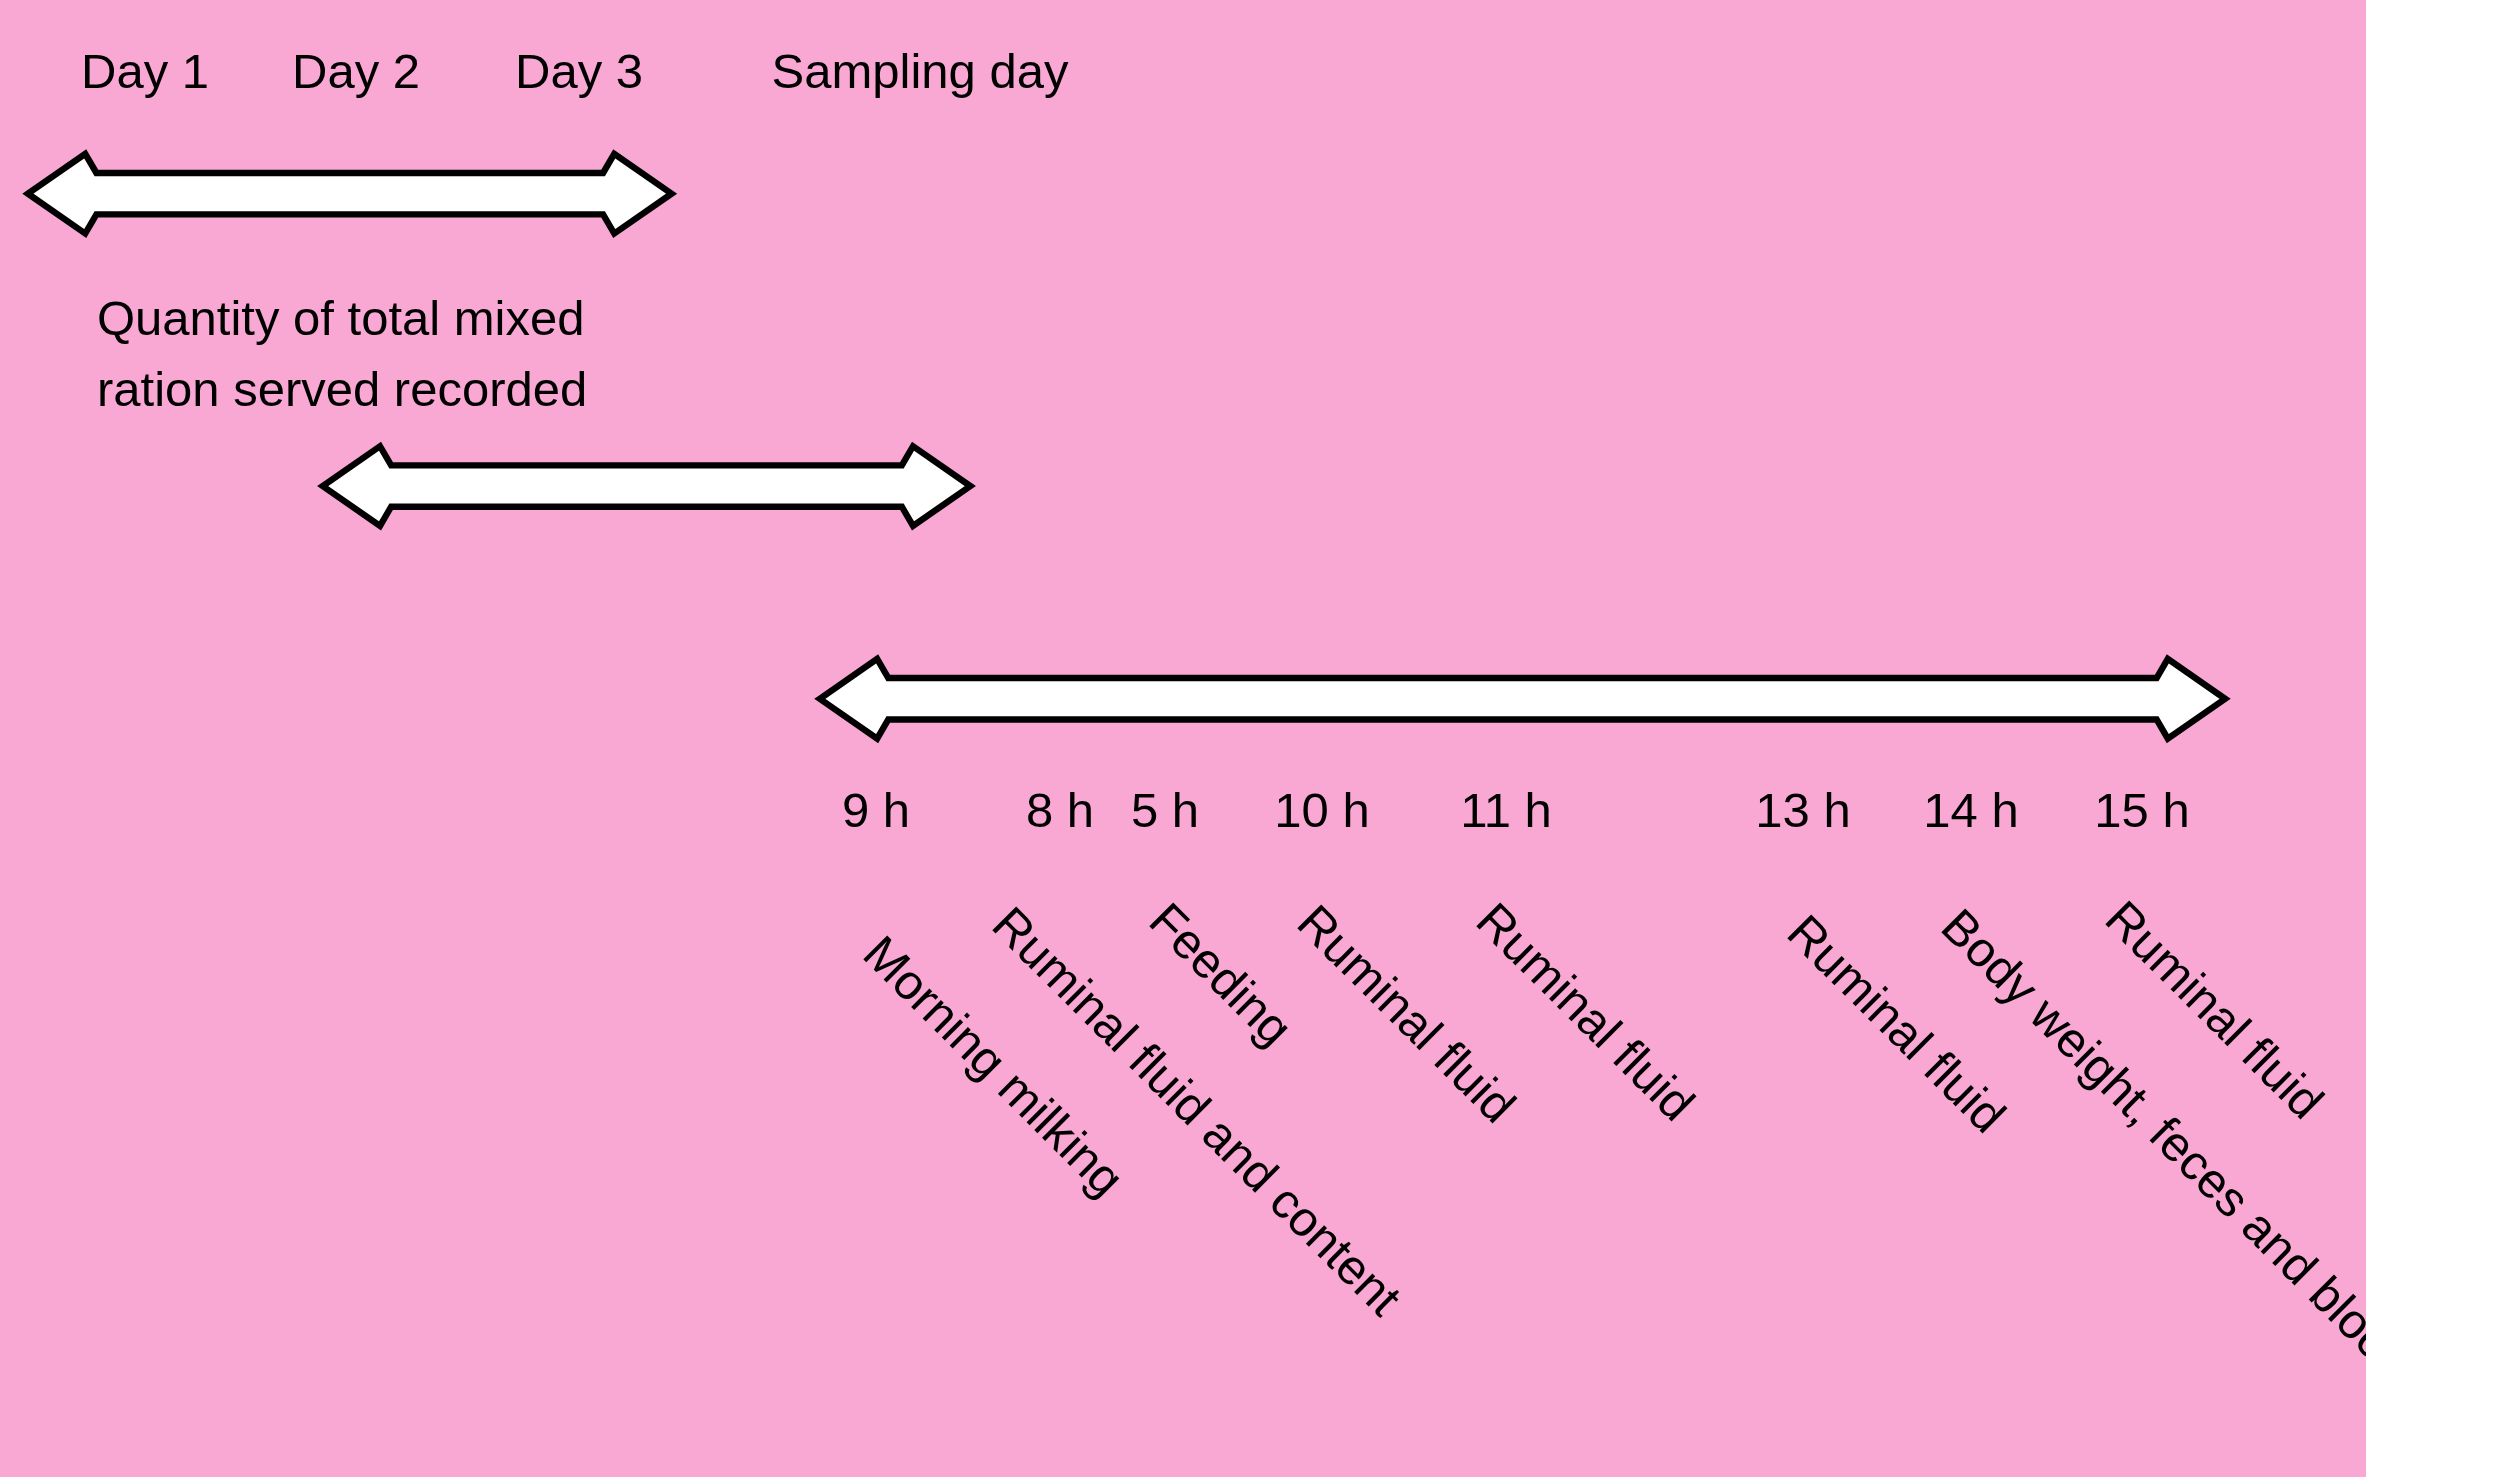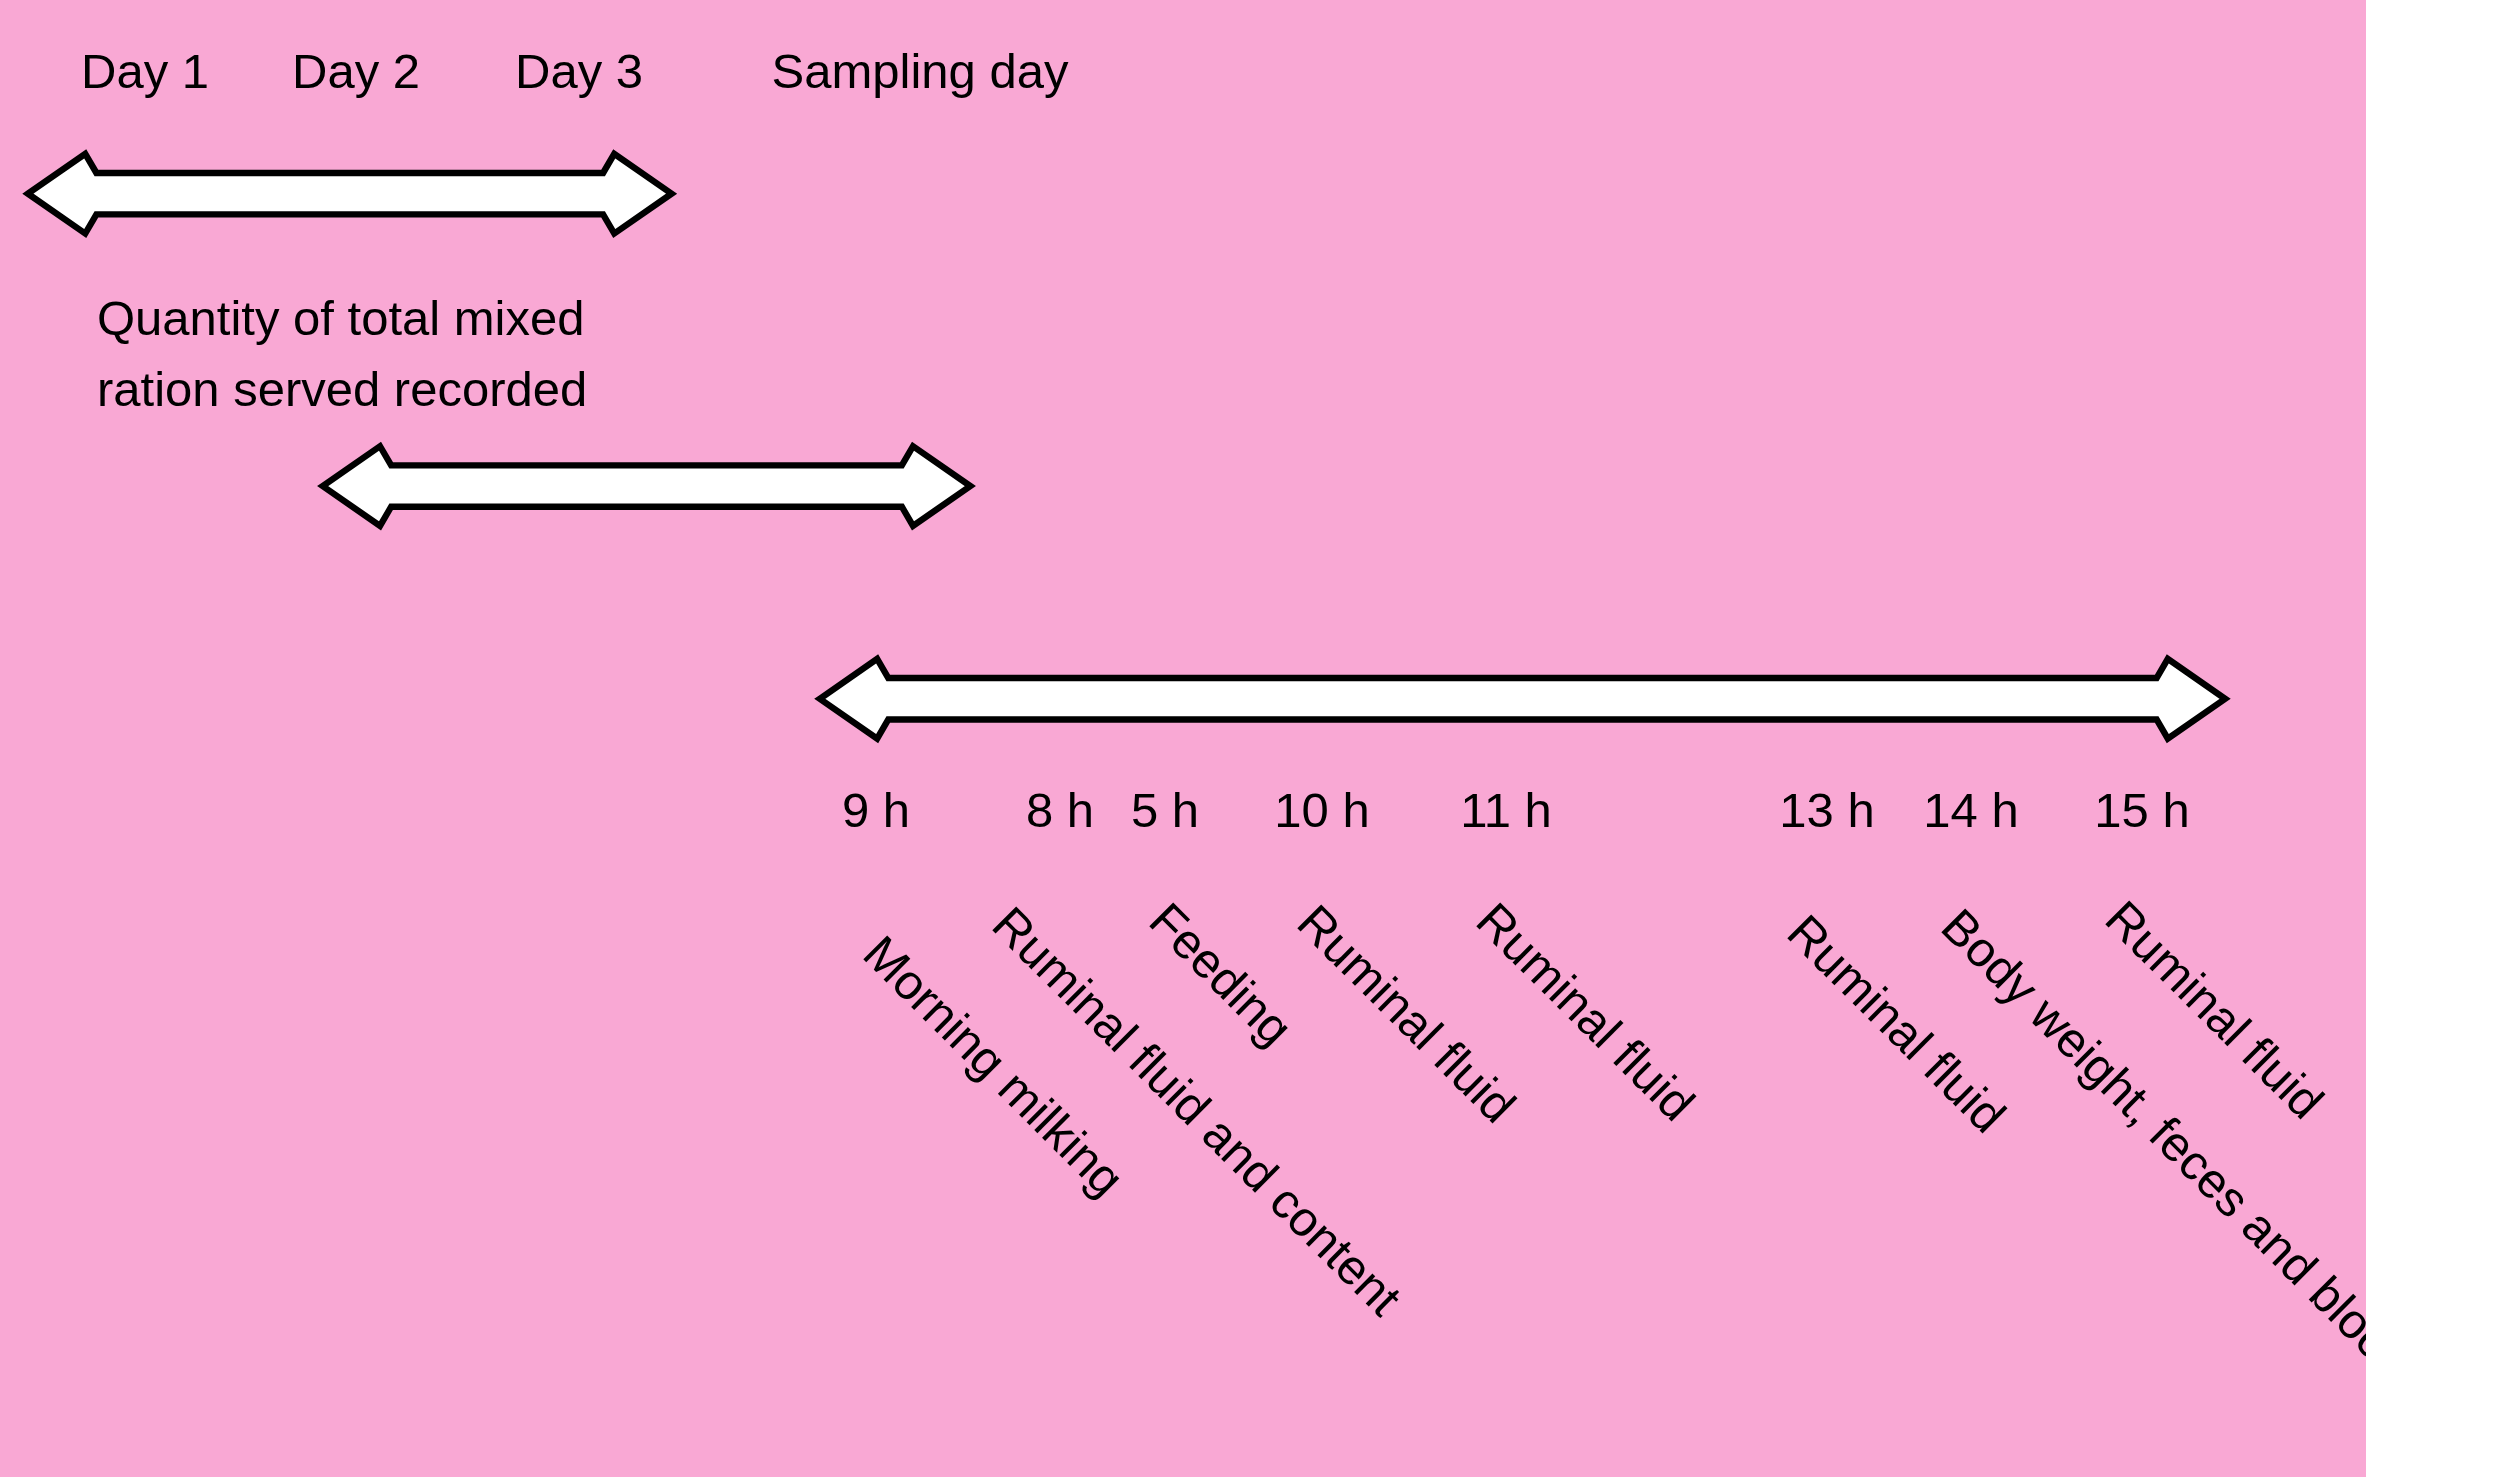--- a/index.html
+++ b/index.html
@@ -60,21 +60,21 @@
 
   <div class="lbl" style="left:97px; top:363px;">ration served recorded</div>
   <div class="lbl" style="left:97px; top:292px;">Quantity of total mixed</div>
 
 
   <div class="lbl centered" style="left:876px; top:784px;">9 h</div>
   <div class="lbl centered" style="left:1060px; top:784px;">8 h</div>
   <div class="lbl centered" style="left:1165px; top:784px;">5 h</div>
   <div class="lbl centered" style="left:1322px; top:784px;">10 h</div>
   <div class="lbl centered" style="left:1506px; top:784px;">11 h</div>
-  <div class="lbl centered" style="left:1803px; top:784px;margin-left:24px;">13 h</div>
+  <div class="lbl centered" style="left:1803px; top:784px;">13 h</div>
   <div class="lbl centered" style="left:1971px; top:784px;">14 h</div>
   <div class="lbl centered" style="left:2142px; top:784px;">15 h</div>
 
   <div class="lbl rotated" style="left:891px; top:926px;">Morning milking</div>
   <div class="lbl rotated" style="left:1020px; top:897px;">Ruminal fluid and content</div>
   <div class="lbl rotated" style="left:1177px; top:893px;">Feeding</div>
   <div class="lbl rotated" style="left:1325px; top:895px;">Ruminal fluid</div>
   <div class="lbl rotated" style="left:1504px; top:893px;">Ruminal fluid</div>
   <div class="lbl rotated" style="left:1815px; top:905px;">Ruminal fluid</div>
   <div class="lbl rotated" style="left:1969px; top:899px;">Body weight, feces and blood</div>

